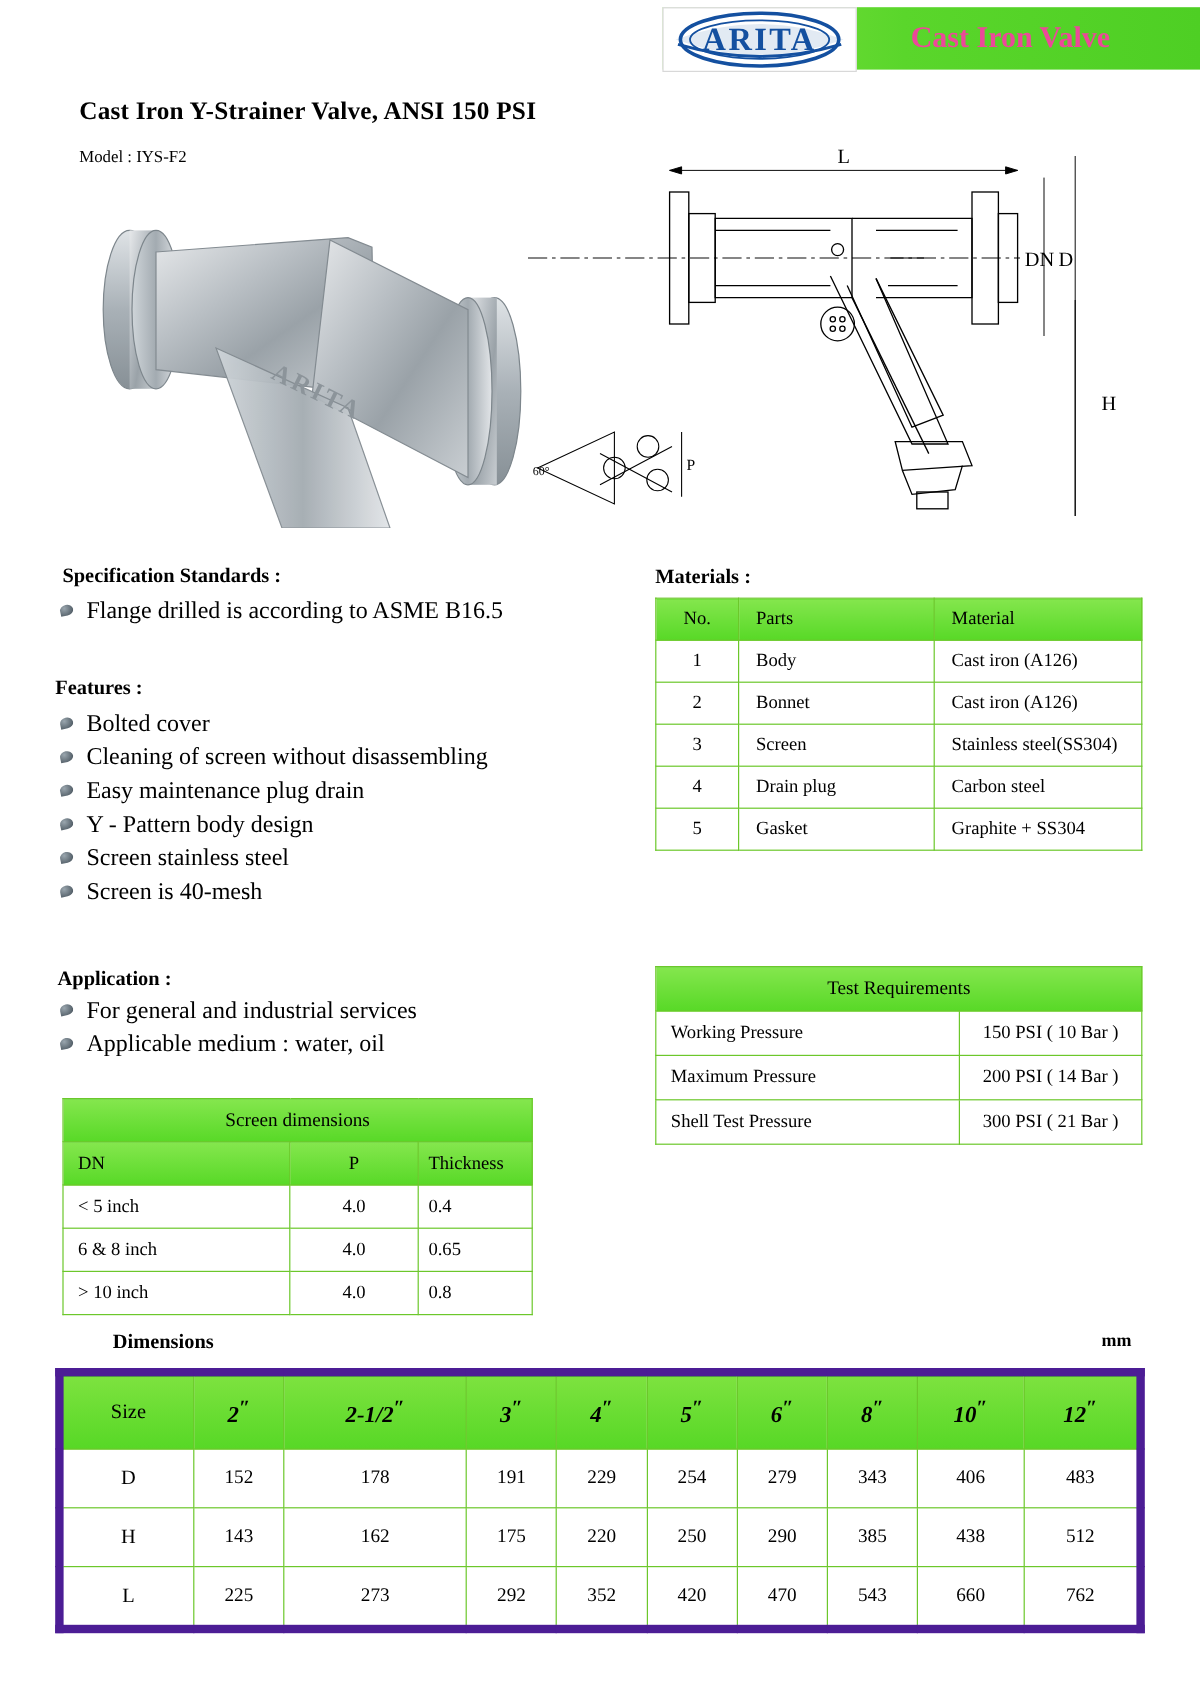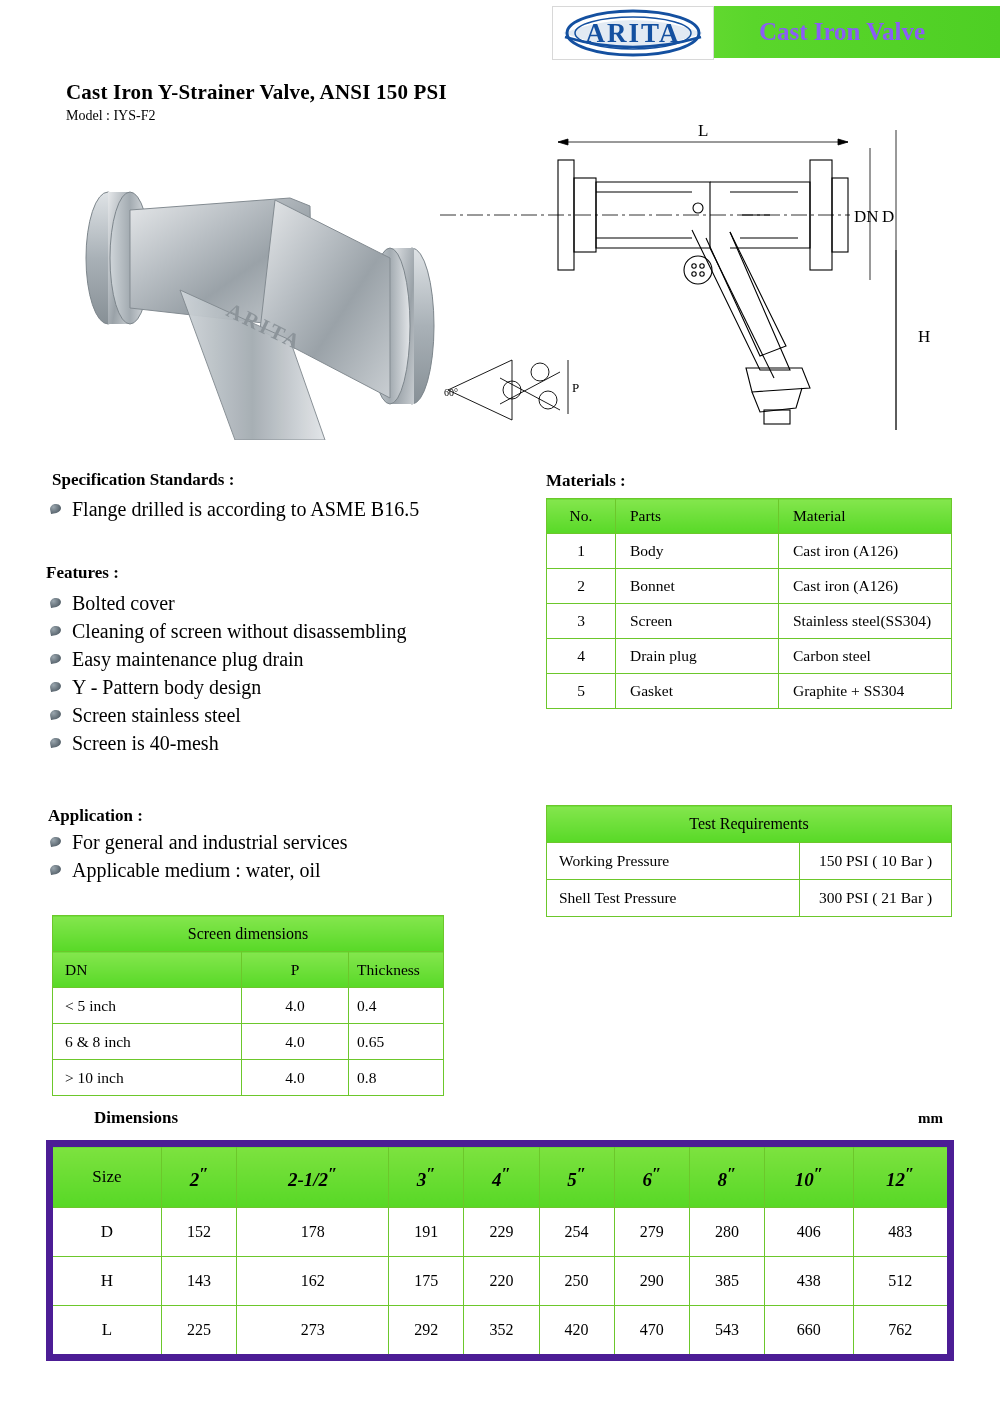--- a/index.html
+++ b/index.html
@@ -29,21 +29,21 @@
     background: #66e033;
     background: linear-gradient(90deg,#7de23f 0%, #5ad62b 45%, #4ecf24 100%);
   }
   .header-title {
     position: absolute;
     left: 712px; top: 18px;
     width: 260px;
     text-align: center;
     font-size: 25px;
     font-weight: bold;
-    color: #8b5cf6;
+    color: #ec4899;
     font-family: "Liberation Serif", serif;
   }
   .logo-box {
     position: absolute;
     left: 552px; top: 6px;
     width: 160px; height: 52px;
     background: #ffffff;
     border: 1px solid #d8d8d8;
     overflow: hidden;
   }
@@ -52,21 +52,21 @@
   
   .doc-title {
     position: absolute;
     left: 66px; top: 80px;
     font-size: 21px;
     font-weight: bold;
     letter-spacing: .2px;
   }
   .doc-model {
     position: absolute;
-    left: 66px; top: 108px;
+    left: 66px; top: 124px;
     font-size: 14px;
   }
 
   
   .photo {
     position: absolute;
     left: 60px; top: 140px;
     width: 380px; height: 300px;
   }
 
@@ -379,20 +379,24 @@
 <table class="tbl" id="test-table">
   <tbody>
       <tr>
     <td class="hdr-green title-cell" colspan="2">Test  Requirements</td>
   </tr>
   <tr>
     <td class="c-label">Working Pressure</td>
     <td class="c-val">150 PSI ( 10 Bar )</td>
   </tr>
   <tr>
+    <td class="c-label">Maximum Pressure</td>
+    <td class="c-val">200 PSI ( 14 Bar )</td>
+  </tr>
+  <tr>
     <td class="c-label">Shell Test Pressure</td>
     <td class="c-val">300 PSI ( 21 Bar )</td>
   </tr>
 </tbody>
   </table>
 
 <table class="tbl" id="screen-table">
   <tbody>
       <tr>
     <td class="hdr-green title-cell" colspan="3">Screen dimensions</td>
@@ -440,21 +444,21 @@
   </thead>
   <tbody>
     <tr>
       <td class="rowlab">D</td>
       <td>152</td>
       <td>178</td>
       <td>191</td>
       <td>229</td>
       <td>254</td>
       <td>279</td>
-      <td>280</td>
+      <td>343</td>
       <td>406</td>
       <td>483</td>
     </tr>
     <tr>
       <td class="rowlab">H</td>
       <td>143</td>
       <td>162</td>
       <td>175</td>
       <td>220</td>
       <td>250</td>

